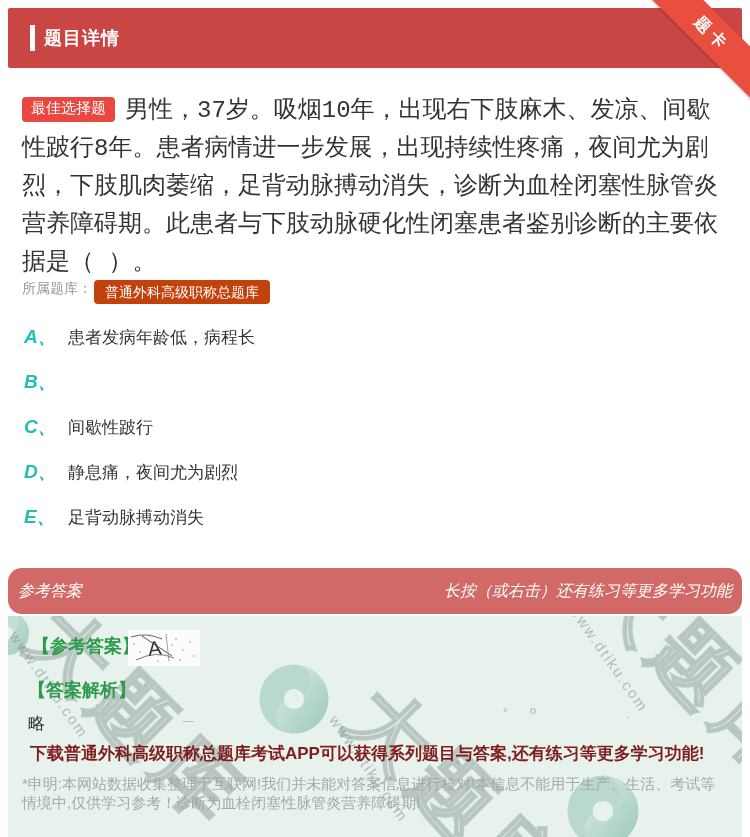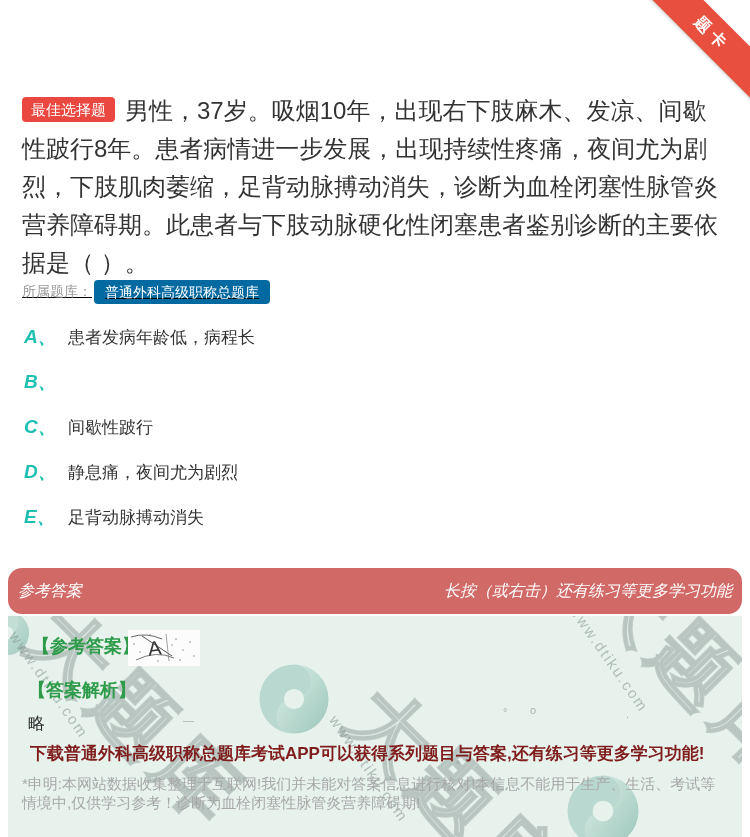--- a/index.html
+++ b/index.html
@@ -15,28 +15,28 @@
 
   
   .ribbon{position:absolute;left:627px;top:16px;width:170px;height:36px;
           background:#E94F3E;transform:rotate(45deg);z-index:5;
           display:flex;align-items:center;justify-content:center;
           box-shadow:0 1px 3px rgba(0,0,0,.25);}
   .ribbon span{color:#fff;font-size:16px;font-weight:bold;letter-spacing:5px;}
 
   
   .question{position:absolute;left:22px;top:92px;width:704px;
-            font-size:24px;line-height:38px;color:#333;}
+            font-size:24px;line-height:38px;color:#333;font-family:Liberation Mono, monospace;}
   .q-tag{display:inline-block;background:#E9473F;color:#fff;font-size:15px;
          line-height:15px;padding:5px 9px;border-radius:4px;margin-right:10px;
          vertical-align:4px;white-space:nowrap;}
 
-  .bank-row{position:absolute;left:22px;top:280px;display:flex;align-items:center;text-decoration:underline;}
+  .bank-row{position:absolute;left:22px;top:280px;display:flex;}
   .bank-label{color:#999;font-size:14px;}
-  .bank-btn{background:#0369a1;color:#fff;font-size:14px;line-height:14px;
+  .bank-btn{background:#c2410c;color:#fff;font-size:14px;line-height:14px;
             padding:5px 11px;border-radius:4px;border:none;margin-left:2px;}
 
   
   .options{position:absolute;left:24px;top:325px;width:700px;}
   .opt{height:45px;display:flex;align-items:flex-start;}
   .opt-letter{color:#1FC0B2;font-size:19px;font-weight:bold;font-style:italic;
               width:44px;flex:0 0 44px;line-height:24px;}
   .opt-text{color:#333;font-size:17px;line-height:24px;padding-top:1px;}
 
   
@@ -77,20 +77,24 @@
   .wm-u2{left:572px;top:-14px;} .wm-b2{left:622px;top:-72px;}
   .wm-u3{left:332px;top:96px;}  .wm-b3{left:382px;top:58px;}
 
   .speck{position:absolute;color:rgba(120,140,134,.6);font-size:11px;}
 </style>
 </head>
 <body>
 
 <div class="page">
 
+  <div class="header">
+    <div class="header-accent"></div>
+    <div class="header-title">题目详情</div>
+  </div>
 
   <div class="ribbon">
     <span>题卡</span>
   </div>
 
   <div class="question">
     <span class="q-tag">最佳选择题</span><span>男性，37岁。吸烟10年，出现右下肢麻木、发凉、间歇性跛行8年。患者病情进一步发展，出现持续性疼痛，夜间尤为剧烈，下肢肌肉萎缩，足背动脉搏动消失，诊断为血栓闭塞性脉管炎营养障碍期。此患者与下肢动脉硬化性闭塞患者鉴别诊断的主要依据是（ ）。</span>
   </div>
 
   <div class="bank-row">

